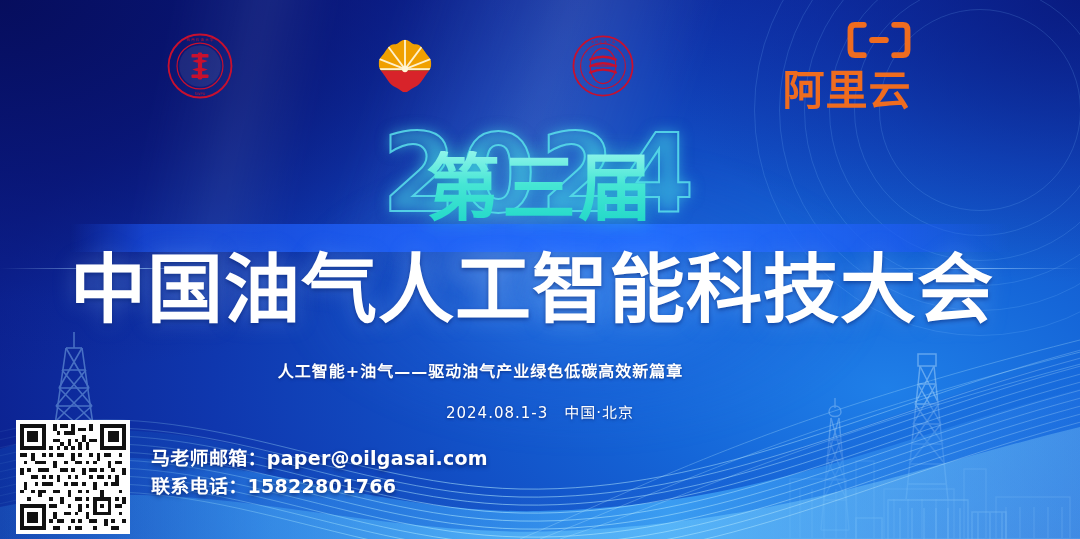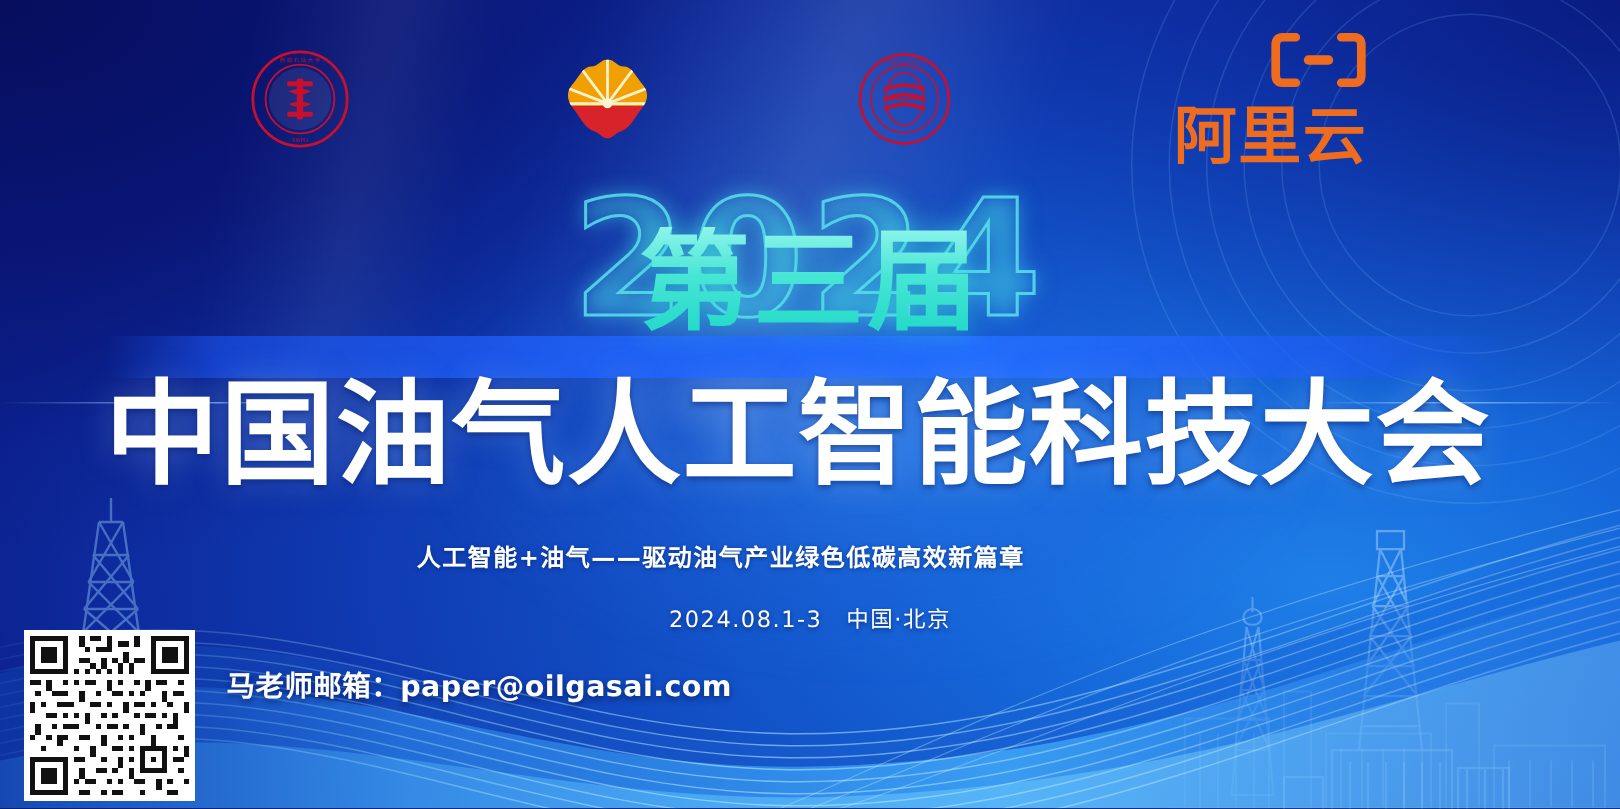--- a/index.html
+++ b/index.html
@@ -637,15 +637,16 @@
           <rect x="13" y="28" width="1" height="1"></rect>
         <rect x="15" y="28" width="2" height="1"></rect>
           <rect x="20" y="28" width="1" height="1"></rect>
         <rect x="25" y="28" width="2" height="1"></rect>
       </g>
     </svg>
   </div>
 
   <div class="contact">
     <div>马老师邮箱：paper@oilgasai.com</div>
+    <div>联系电话：15822801766</div>
   </div>
 
 </div>
 
 </body></html>

